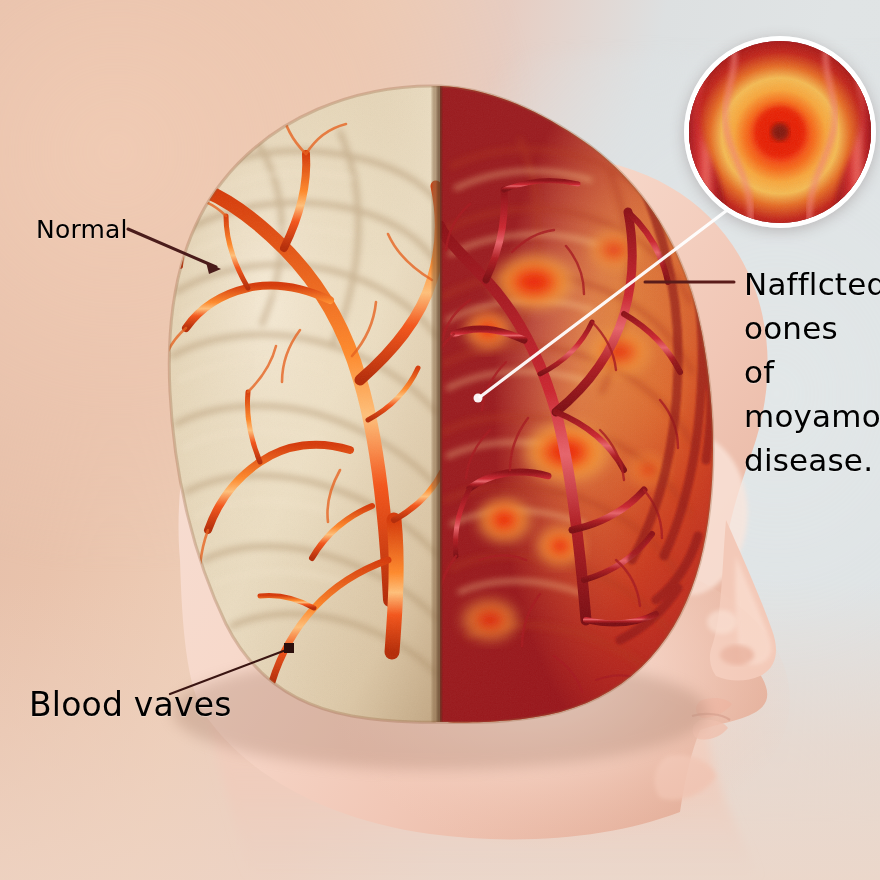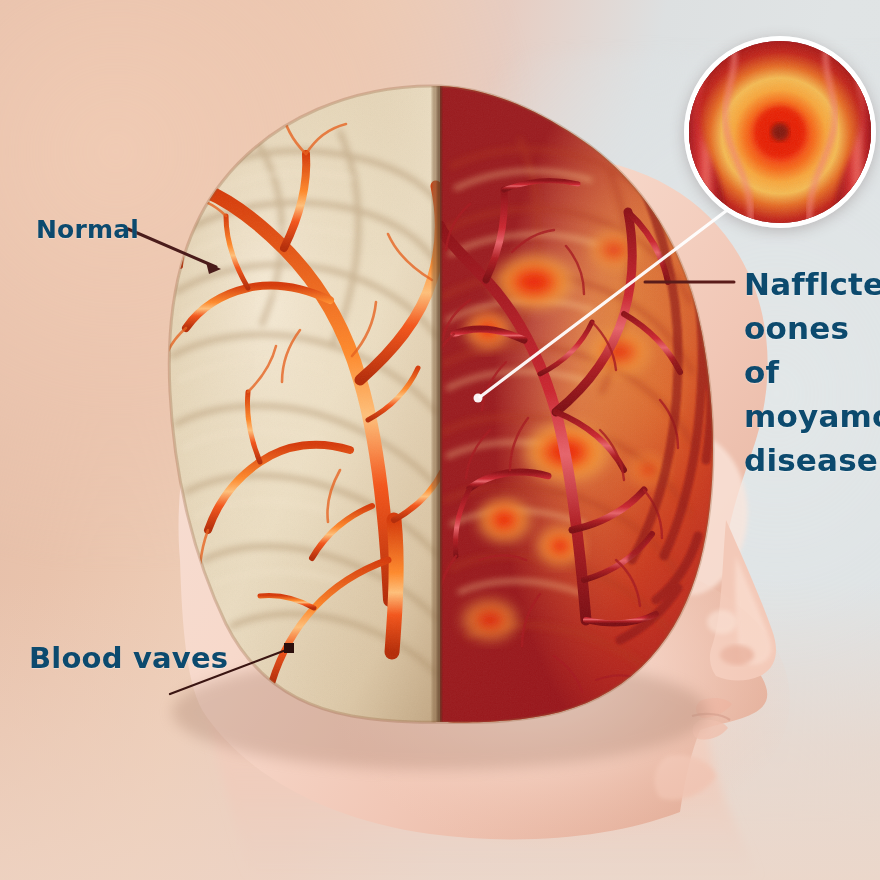--- a/index.html
+++ b/index.html
@@ -83,36 +83,35 @@
     border: 5px solid #ffffff;
     box-sizing: border-box;
     overflow: hidden;
     box-shadow: 0 3px 14px rgba(90,70,70,0.28);
   }
   .inset-svg { position: absolute; inset: -5px; width: 192px; height: 192px; }
 
   
   .label {
     position: absolute;
-    color: #0c4a6e;
+    color: #000000;
     letter-spacing: 0.2px;
     line-height: 1.25;
     text-shadow: 0 1px 1px rgba(255,255,255,0.35);
     white-space: pre-line;
-    font-weight: bold;
   }
   #label-normal {
     left: 36px;
     top: 214px;
     font-size: 25px;
   }
   #label-blood {
     left: 29px;
-    top: 640px;
-    font-size: 29px;
+    top: 684px;
+    font-size: 33px;
   }
   #label-affected {
     left: 744px;
     top: 262px;
     font-size: 31px;
     line-height: 1.42;
     max-width: 132px;
   }
 
   

